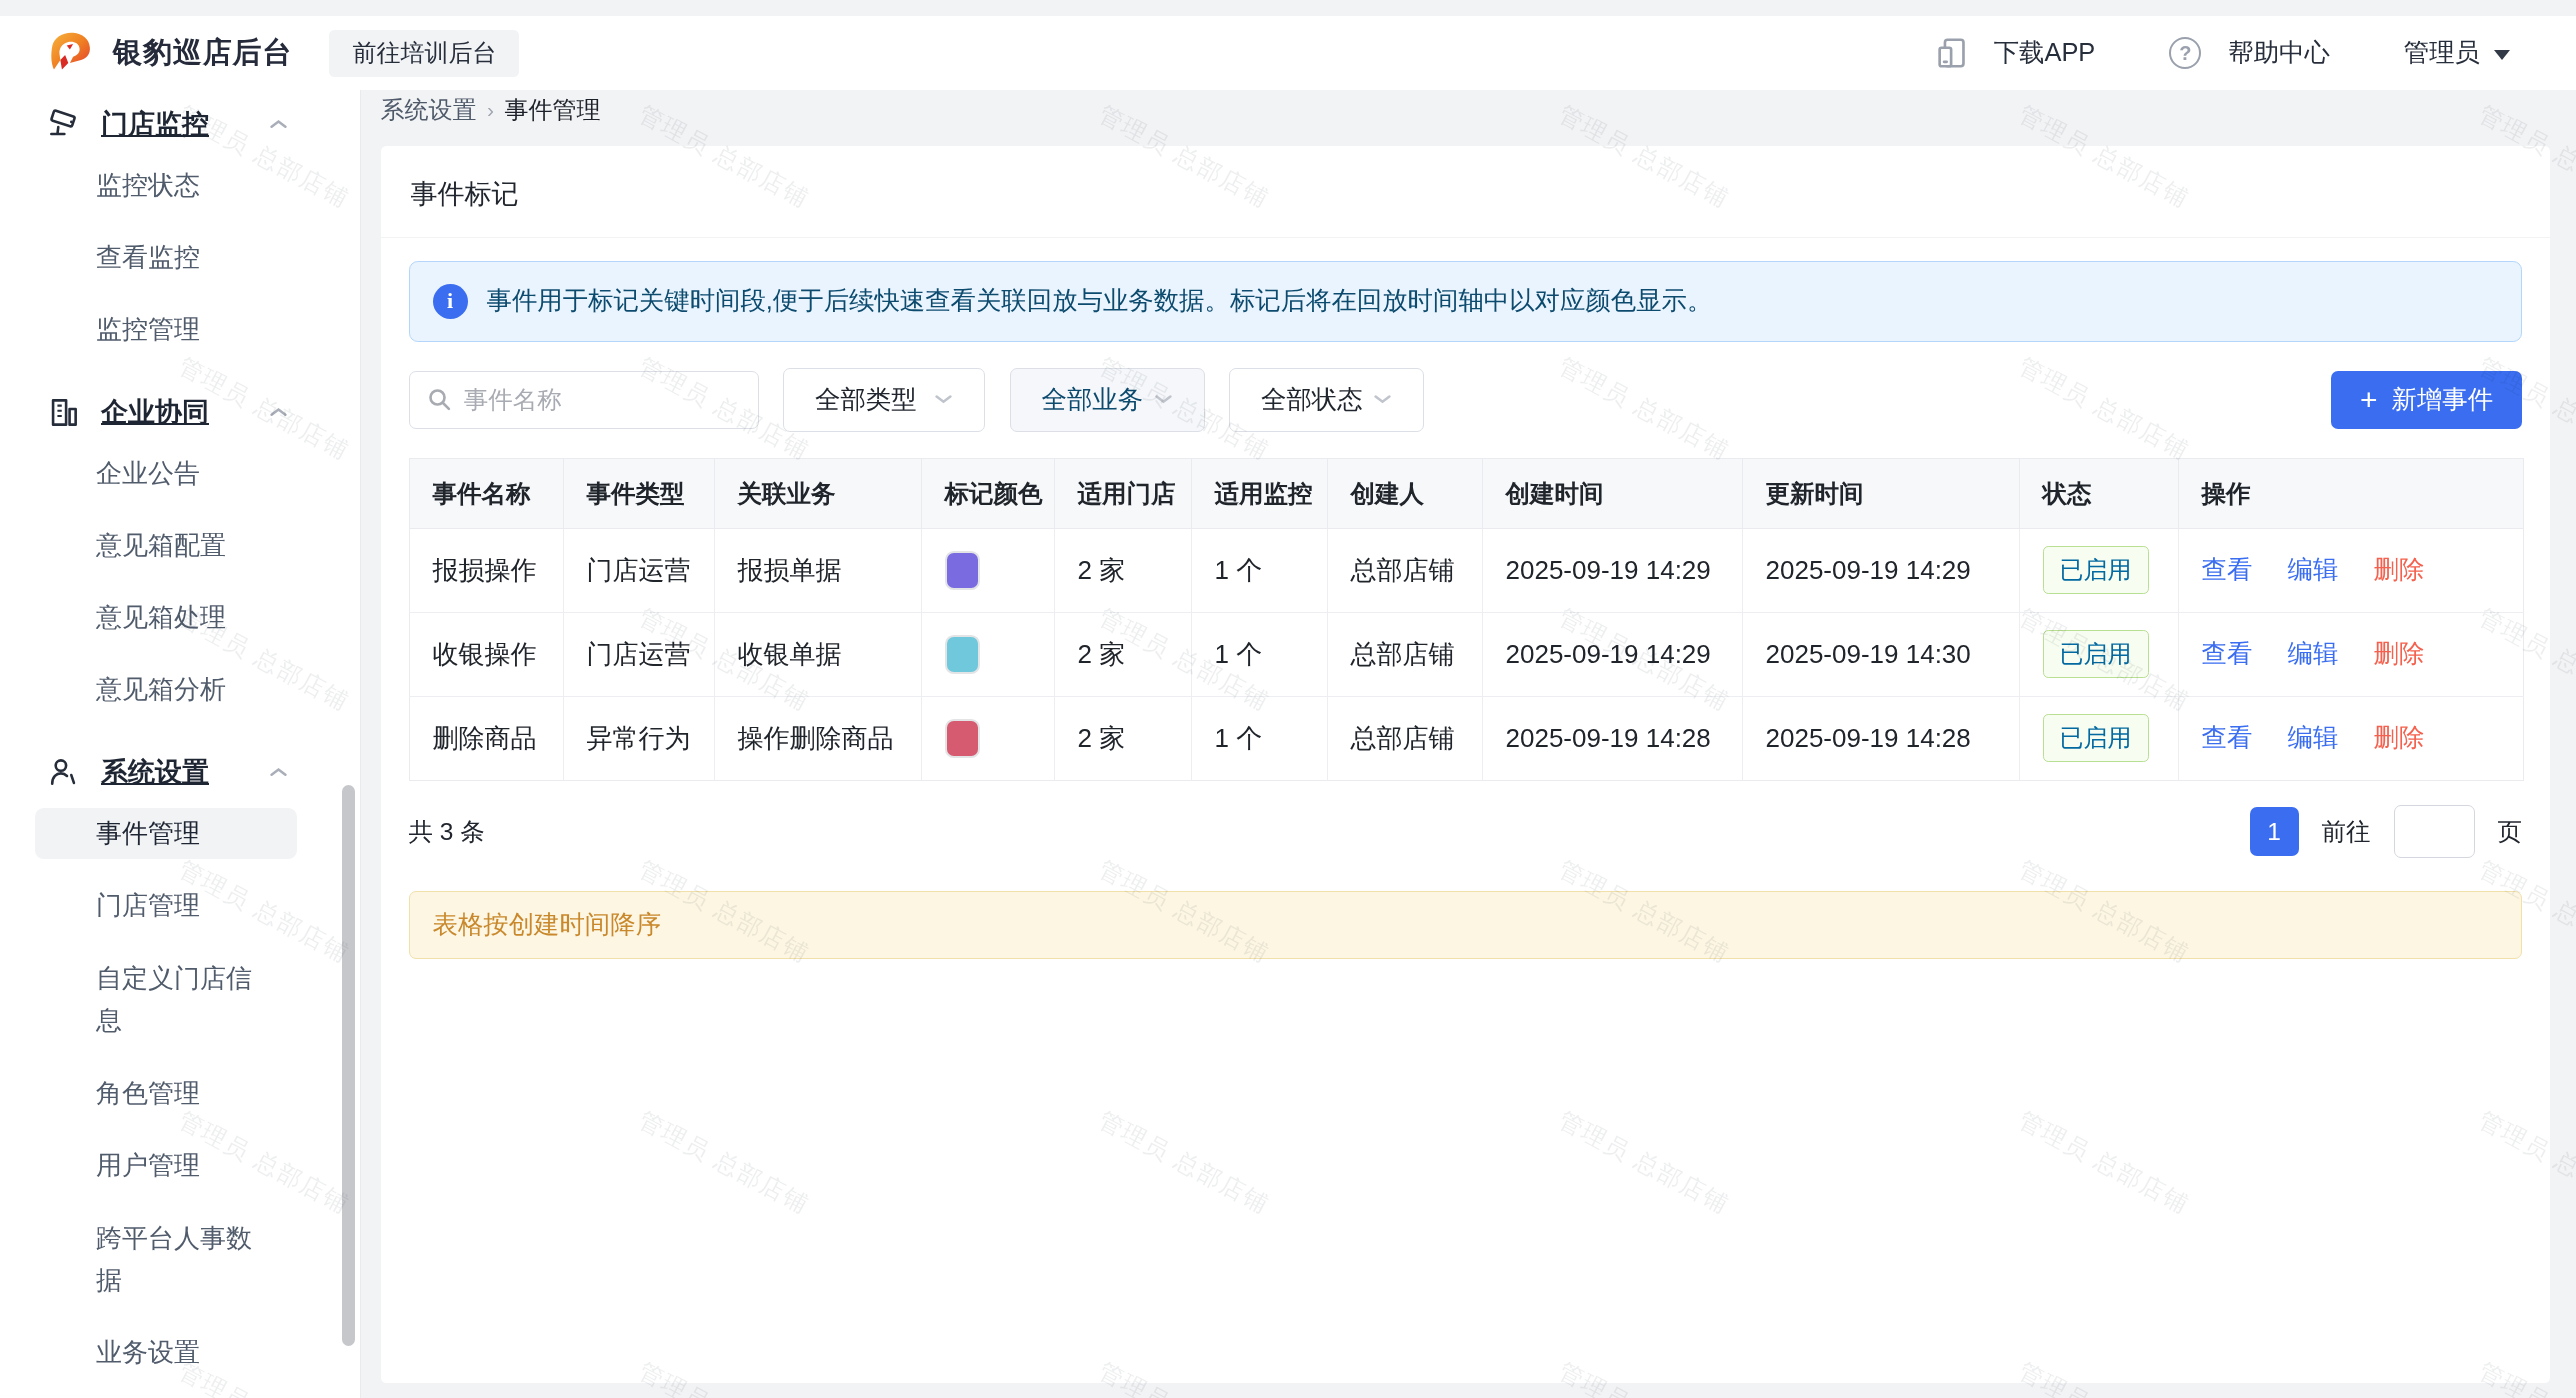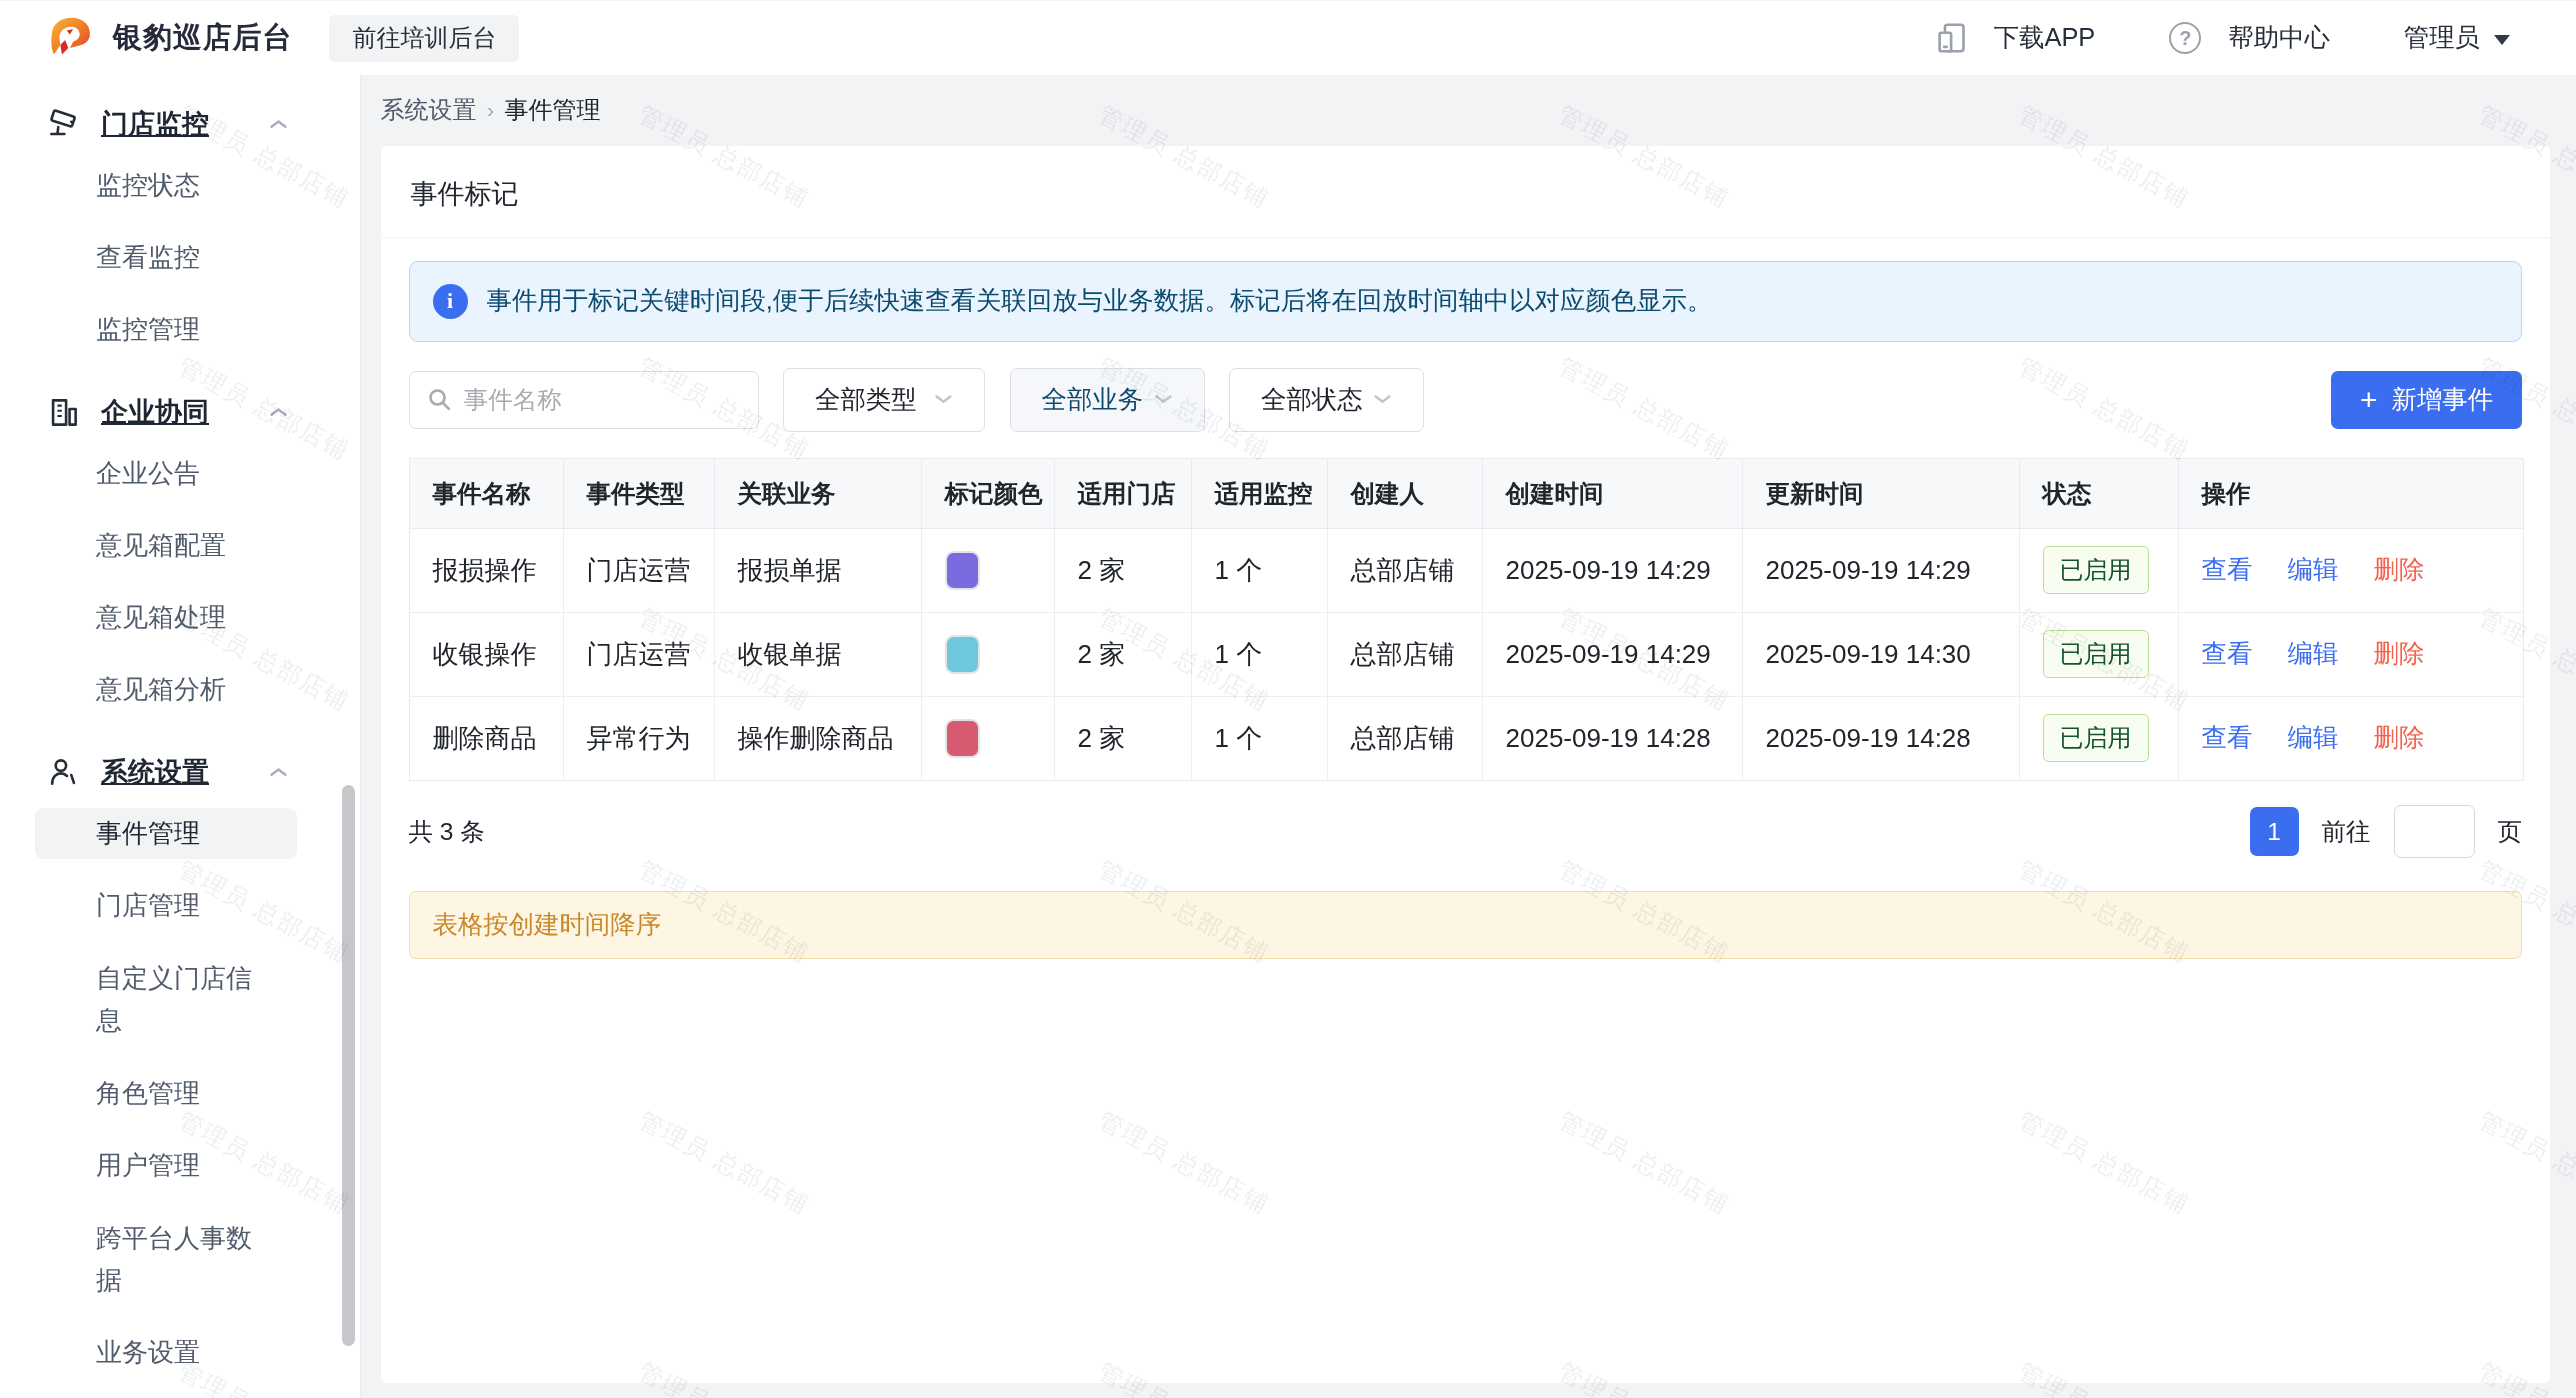--- a/index.html
+++ b/index.html
@@ -7,21 +7,21 @@
   body {
     font-family: "Liberation Sans", "DejaVu Sans", sans-serif;
     background: #f2f3f5;
     position: relative;
     overflow: hidden;
     color: #1d2129;
   }
 
   
   .topbar {
-    position: absolute; top: 1px; left: 0; width: 2576px; height: 74px;
+    position: absolute; top: 16px; left: 0; width: 2576px; height: 74px;
     background: #fff; display: flex; align-items: center;
     padding: 0 66px 0 46px; z-index: 10;
   }
   .app-title { font-size: 29px; font-weight: 700; color: #252b3a; margin-left: 16px; letter-spacing: 0.9px; }
   .training-btn {
     margin-left: 37px; height: 47px; padding: 0 23px; background: #f2f3f5;
     border: none; border-radius: 5.3px; font-size: 24px; color: #272e3b;
     display: flex; align-items: center; cursor: pointer; font-family: inherit;
   }
   .topbar-right { margin-left: auto; display: flex; align-items: center; gap: 74px; }
@@ -104,21 +104,21 @@
   .event-table td {
     height: 84px; padding-left: 23px; font-size: 26px; color: #20242b;
     border-right: 1.8px solid #eceef1; border-bottom: 1.8px solid #eceef1; background: #fff;
   }
   .event-table th:last-child, .event-table td:last-child { border-right: none; }
   .event-table tr:last-child td { border-bottom: none; }
 
   .swatch { display: inline-block; width: 35px; height: 39px; border-radius: 8.8px; border: 2.6px solid #e3e4e6; vertical-align: middle; }
   .badge-enabled {
     display: inline-block; padding: 7px 16px; background: #f7fdf0;
-    border: 1.8px solid #b9df92; border-radius: 5.3px; color: #14532d; font-size: 24px;
+    border: 1.8px solid #b9df92; border-radius: 5.3px; color: #0369a1; font-size: 24px;
   }
   .link { margin-right: 28px; font-size: 25.4px; cursor: pointer; }
   .link-blue { color: #3a6df0; }
   .link-red { color: #f4614e; }
 
   .pager { margin: 24.5px 28px 0; display: flex; align-items: center; font-size: 24.5px; color: #21262e; }
   .pager-right { margin-left: auto; display: flex; align-items: center; gap: 23px; }
   .page-btn {
     width: 49px; height: 49px; background: #3a6df0; color: #fff; border-radius: 7px;
     display: flex; align-items: center; justify-content: center; font-size: 24.5px; cursor: pointer;

